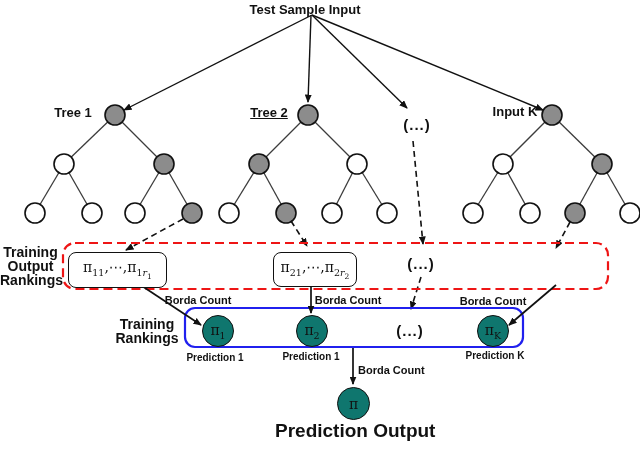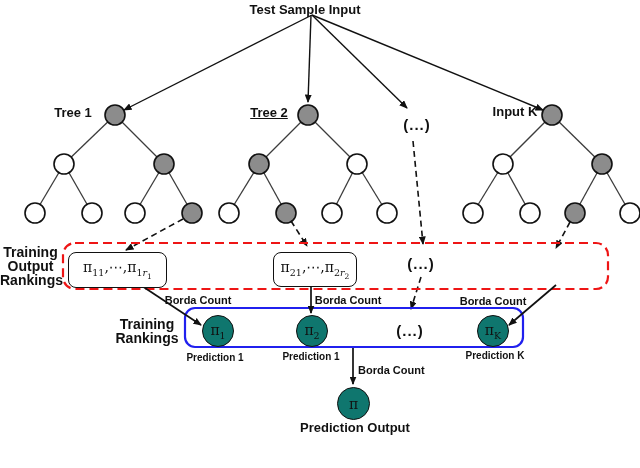--- a/index.html
+++ b/index.html
@@ -9,21 +9,21 @@
   }
   .stage svg{position:absolute;left:0;top:0;}
   .lbl{position:absolute;font-weight:bold;white-space:nowrap;}
   .center{text-align:center;}
   .title{font-size:13px;}
   .treelbl{font-size:13px;}
   .ellip{font-size:15px;letter-spacing:1px;}
   .grouplbl{font-size:14px;line-height:14px;}
   .borda{font-size:11px;}
   .caption{font-size:10px;}
-  .outcap{font-size:13px;}
+  .outcap{font-size:19px;}
   .mathbox{
     position:absolute;display:flex;align-items:center;justify-content:center;
     border:1.8px solid #111;border-radius:8px;background:#fff;
     font-family:"DejaVu Serif",serif;font-size:14px;
   }
   .pi-circle{
     position:absolute;display:flex;align-items:center;justify-content:center;
     border:1.7px solid #111;border-radius:50%;background:#0f766e;
     font-family:"DejaVu Serif",serif;font-size:14px;
   }

